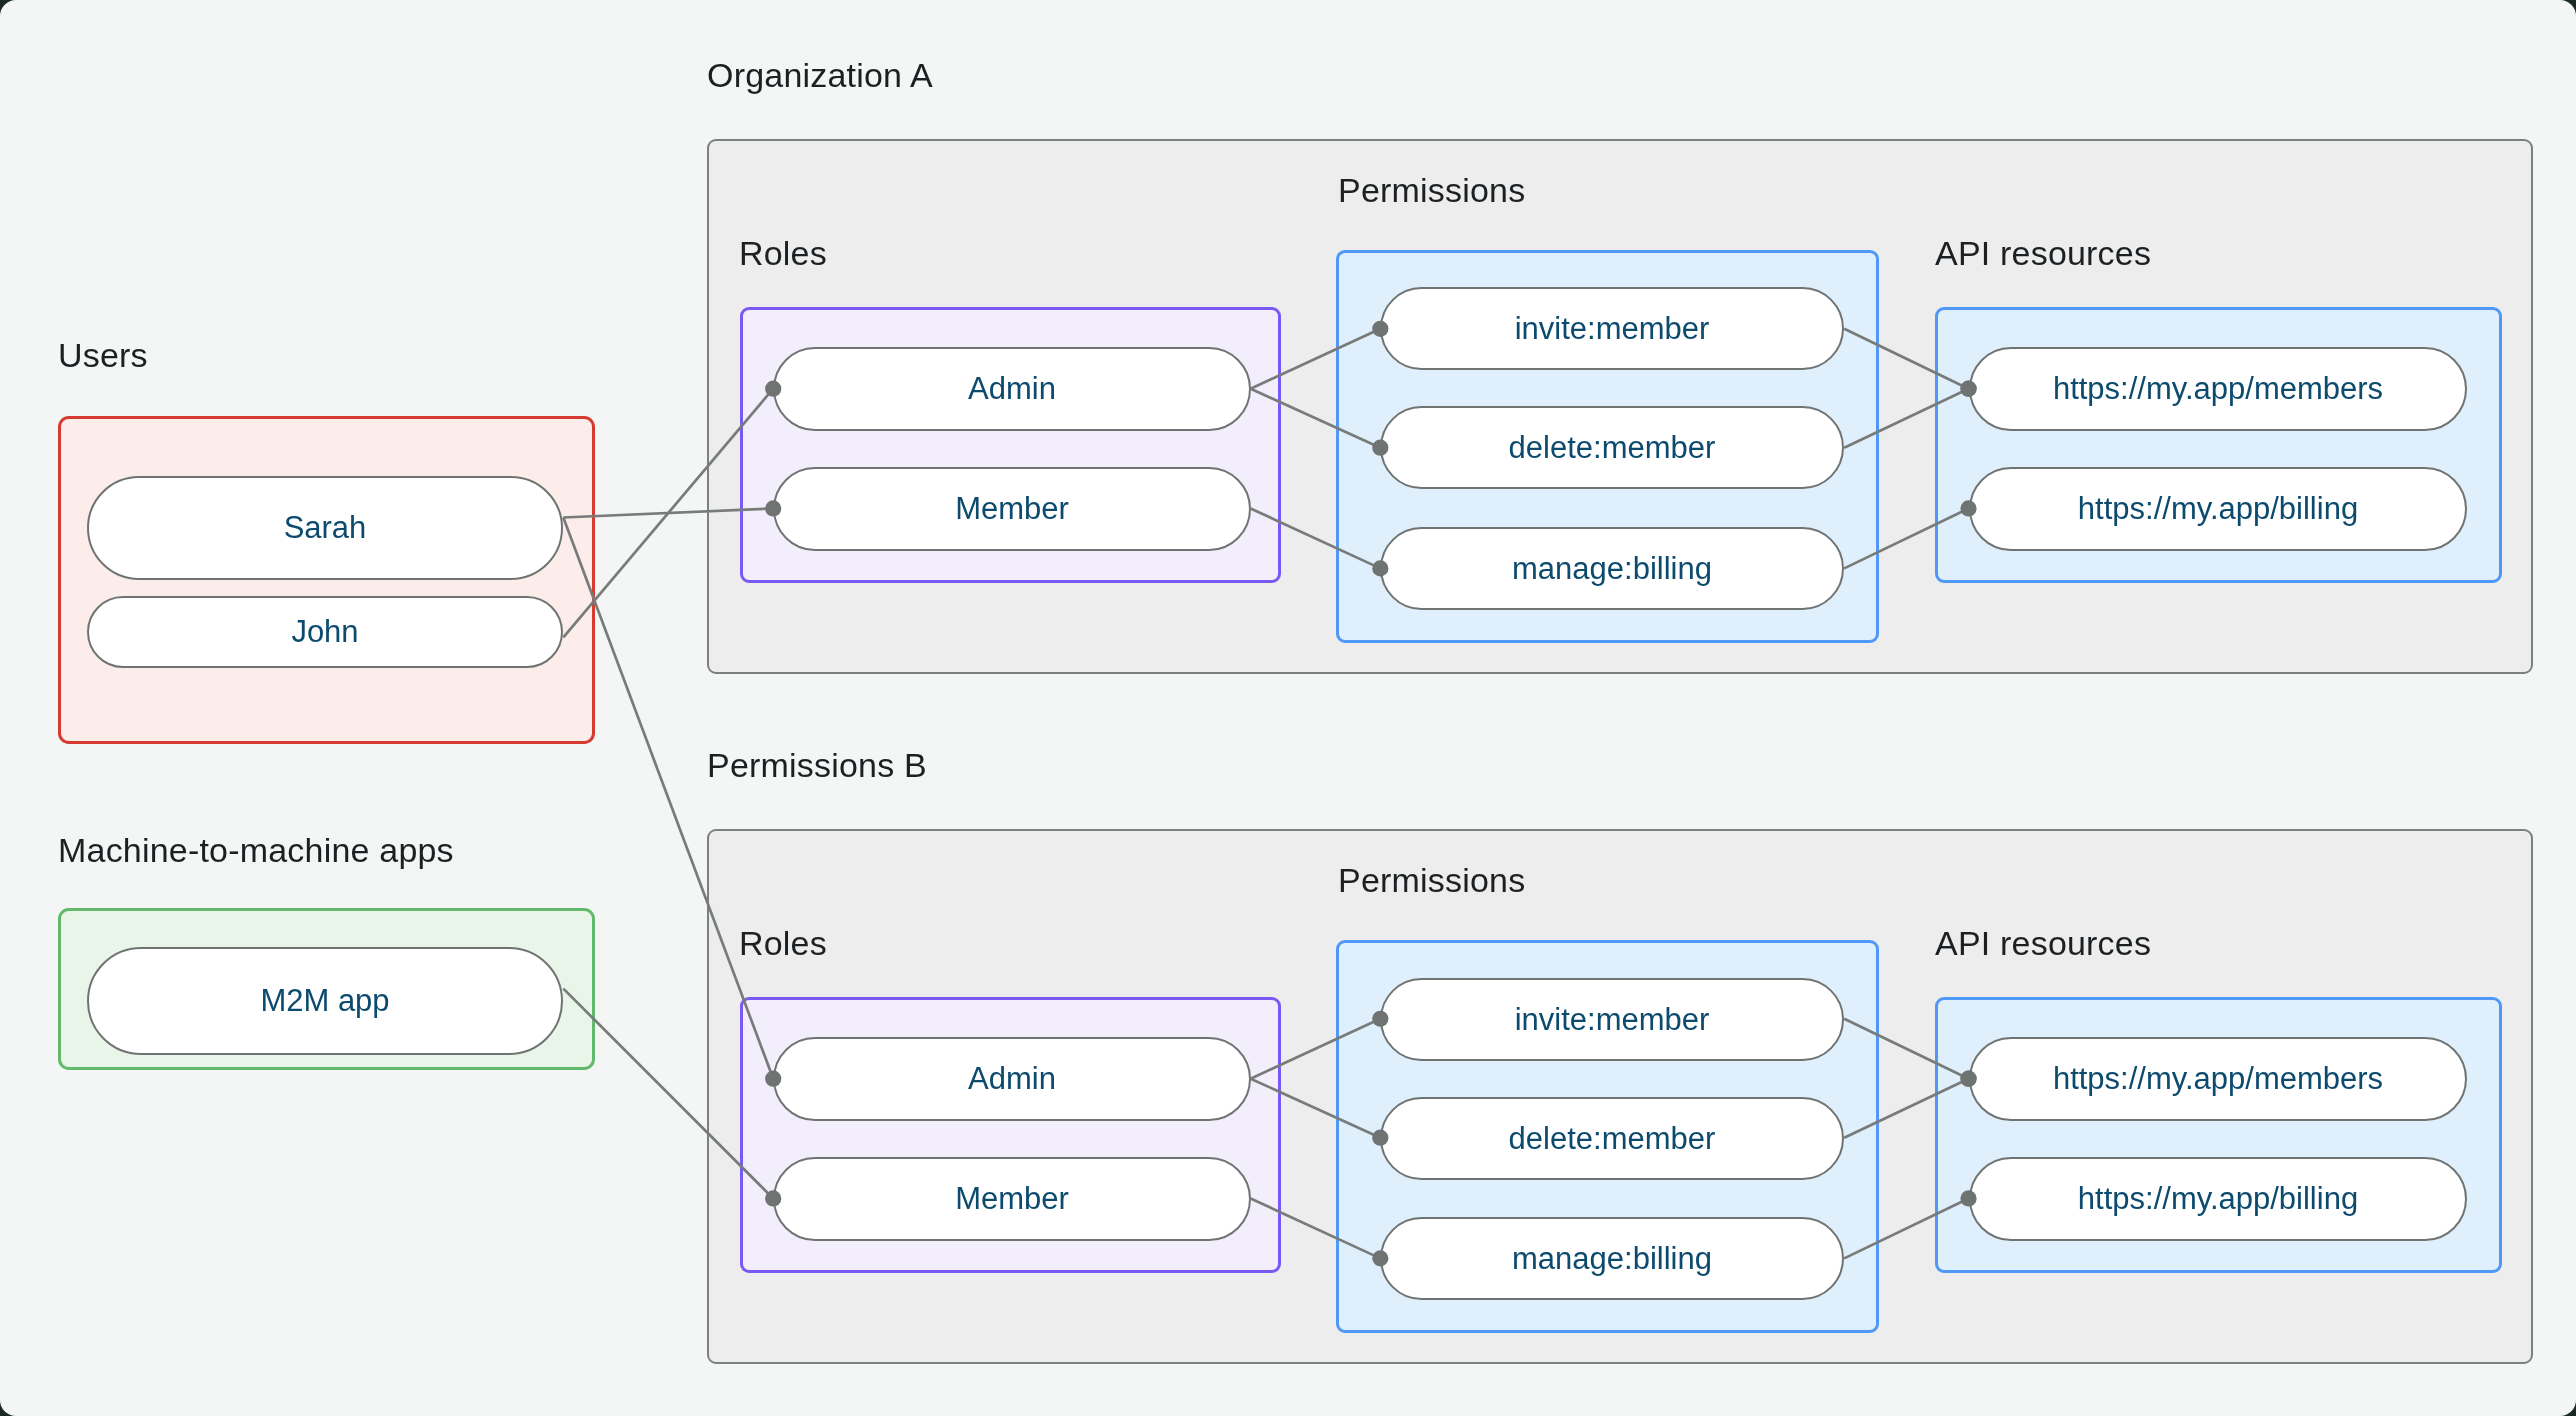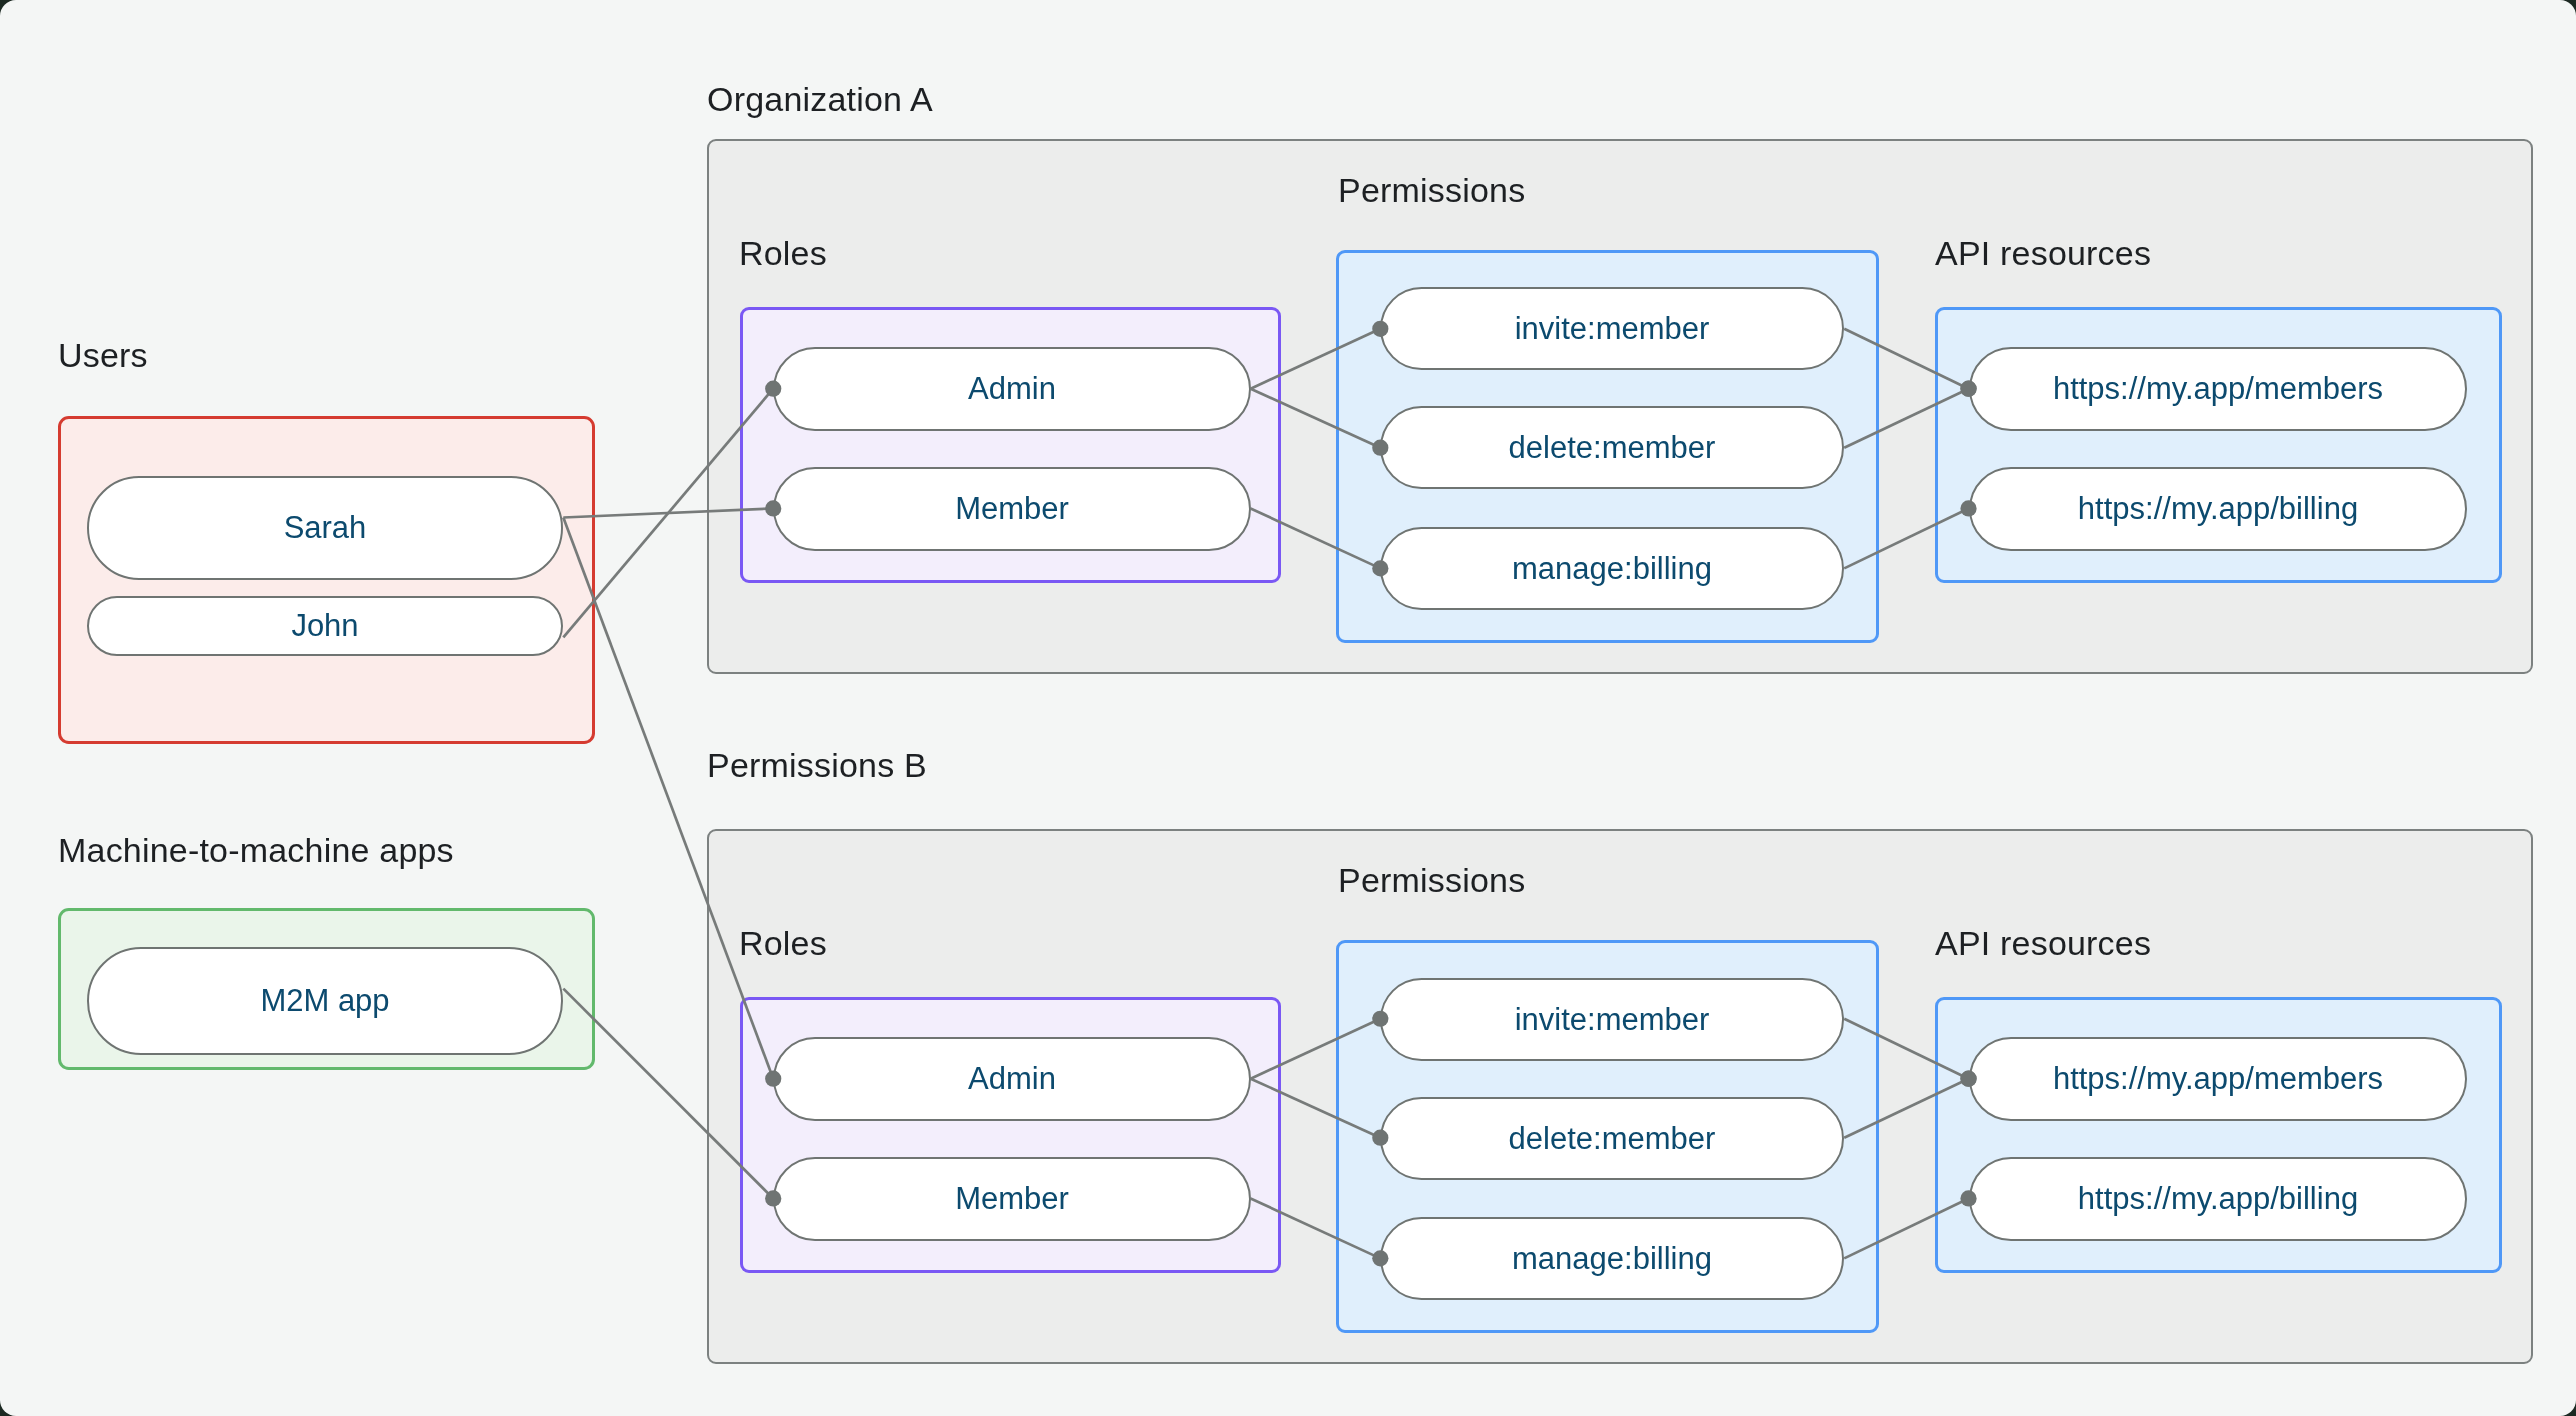--- a/index.html
+++ b/index.html
@@ -27,27 +27,27 @@
   svg.edges{position:absolute;left:0;top:0;z-index:6;pointer-events:none;}
 </style>
 </head>
 <body>
 
 <div class="canvas">
 
   <div class="section-label" style="left:58px;top:336px;">Users</div>
   <div class="group-box red-box" style="left:58px;top:416px;width:537px;height:328px;"></div>
   <div class="pill" style="left:87px;top:476px;width:476px;height:104px;text-align:right;">Sarah</div>
-  <div class="pill" style="left:87px;top:596px;width:476px;height:60px;">John</div>
+  <div class="pill" style="left:87px;top:596px;width:476px;height:72px;">John</div>
 
   <div class="section-label" style="left:58px;top:831px;">Machine-to-machine apps</div>
   <div class="group-box green-box" style="left:58px;top:908px;width:537px;height:162px;"></div>
   <div class="pill" style="left:87px;top:947px;width:476px;height:108px;">M2M app</div>
 
-  <div class="section-label" style="left:707px;top:56px;margin-top:24px;">Organization A</div>
+  <div class="section-label" style="left:707px;top:56px;">Organization A</div>
   <div class="group-box org-box" style="left:707px;top:139px;width:1826px;height:535px;"></div>
 
   <div class="section-label" style="left:1338px;top:171px;">Permissions</div>
   <div class="section-label" style="left:739px;top:234px;">Roles</div>
   <div class="section-label" style="left:1935px;top:234px;">API resources</div>
 
   <div class="group-box purple-box" style="left:740px;top:307px;width:541px;height:276px;"></div>
   <div class="pill" style="left:773px;top:347px;width:478px;height:84px;">Admin</div>
   <div class="pill" style="left:773px;top:467px;width:478px;height:84px;">Member</div>
 

